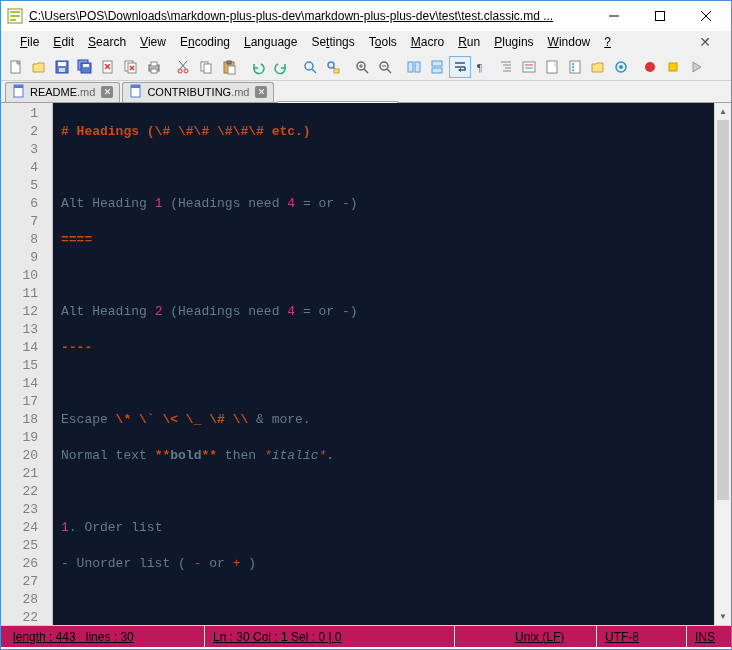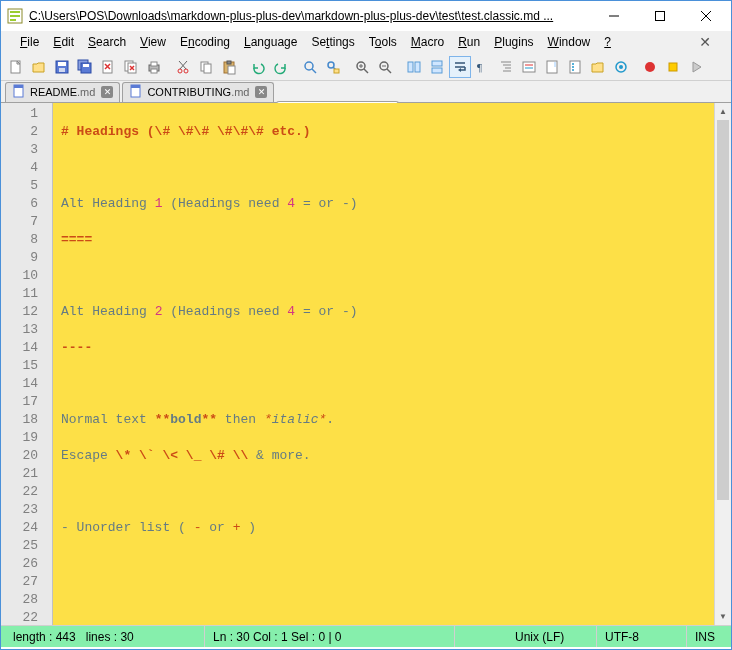--- a/index.html
+++ b/index.html
@@ -22,28 +22,28 @@
 .tab.active { background: #fff; position: relative; top: 19px; }
 .tab .ticon { width: 14px; height: 14px; margin-right: 4px; display: inline-flex; }
 .tab .tclose { margin-left: 6px; width: 12px; height: 12px; display: inline-flex; align-items: center; justify-content: center; font-size: 9px; color: #fff; background: #e55; border-radius: 2px; }
 .tab.inactive .tclose { background: #888; }
 .tab .tlabel .ext { color: #666; }
 .tab.active .tlabel { color: #b00; }
 .tab.active .tlabel .ext { color: #888; }
 .editor-wrap { display: flex; height: 522px; }
 .gutter { width: 52px; background: #e9e9e9; border-right: 1px solid #c0c0c0; text-align: right; font-family: Consolas, "Courier New", monospace; font-size: 13px; color: #808080; padding-top: 2px; }
 .gutter .ln { padding-right: 14px; line-height: 18px; height: 18px; }
-.editor { flex: 1; background: #fde047; font-family: Consolas, "Courier New", monospace; font-size: 13px; line-height: 18px; padding: 2px 0 0 8px; position: relative; white-space: pre; overflow: hidden; }
+.editor { flex: 1; background: #0f172a; font-family: Consolas, "Courier New", monospace; font-size: 13px; line-height: 18px; padding: 2px 0 0 8px; position: relative; white-space: pre; overflow: hidden; }
 .editor .line { height: 18px; }
 .scrollbar-v { width: 17px; background: #f0f0f0; border-left: 1px solid #d4d4d4; position: relative; }
 .scrollbar-v .thumb { position: absolute; top: 17px; left: 2px; right: 2px; height: 380px; background: #cdcdcd; }
 .scrollbar-v .arrow { position: absolute; left: 0; right: 0; height: 17px; display: flex; align-items: center; justify-content: center; font-size: 8px; color: #606060; }
 .scrollbar-v .arrow.up { top: 0; }
 .scrollbar-v .arrow.down { bottom: 0; }
-.statusbar { height: 22px; background: #86efac; border-top: 1px solid #d0d0d0; display: flex; align-items: center; font-size: 12px; padding: 0 4px; }
+.statusbar { height: 22px; background: #be185d; border-top: 1px solid #d0d0d0; display: flex; align-items: center; font-size: 12px; padding: 0 4px; text-decoration: underline; }
 .statusbar .cell { padding: 0 8px; border-right: 1px solid #d0d0d0; height: 100%; display: flex; align-items: center; }
 .statusbar .cell:last-child { border-right: none; }
 .statusbar .spacer { flex: 1; }
 
 .c-heading { color: #cb4b16; font-weight: bold; }
 .c-esc { color: #cb4b16; }
 .c-text { color: #657b83; }
 .c-hr { color: #cb4b16; font-weight: bold; }
 .c-num { color: #d33682; }
 .c-bold { color: #657b83; font-weight: bold; }
@@ -366,23 +366,24 @@
   </div>
   <div class="editor">
 <div class="line"><span class="c-heading"># Headings (\# \#\# \#\#\# etc.)</span></div>
 <div class="line"></div>
 <div class="line"><span class="c-text">Alt Heading </span><span class="c-num">1</span><span class="c-text"> (Headings need </span><span class="c-num">4</span><span class="c-text"> = or -)</span></div>
 <div class="line"><span class="c-hr">====</span></div>
 <div class="line"></div>
 <div class="line"><span class="c-text">Alt Heading </span><span class="c-num">2</span><span class="c-text"> (Headings need </span><span class="c-num">4</span><span class="c-text"> = or -)</span></div>
 <div class="line"><span class="c-hr">----</span></div>
 <div class="line"></div>
+<div class="line"><span class="c-text">Escape </span><span class="c-escseq">\*</span><span class="c-escseq"> \`</span><span class="c-escseq"> \&lt;</span><span class="c-escseq"> \_</span><span class="c-escseq"> \#</span><span class="c-escseq"> \\</span><span class="c-text"> &amp; more.</span></div>
 <div class="line"><span class="c-text">Normal text </span><span class="c-boldmk">**</span><span class="c-bold">bold</span><span class="c-boldmk">**</span><span class="c-text"> then </span><span class="c-italmk">*</span><span class="c-ital">italic</span><span class="c-italmk">*</span><span class="c-text">.</span></div>
-<div class="line"><span class="c-text">Escape </span><span class="c-escseq">\*</span><span class="c-escseq"> \`</span><span class="c-escseq"> \&lt;</span><span class="c-escseq"> \_</span><span class="c-escseq"> \#</span><span class="c-escseq"> \\</span><span class="c-text"> &amp; more.</span></div>
 <div class="line"></div>
+<div class="line"><span class="c-num">1</span><span class="c-text">. Order list</span></div>
 <div class="line"><span class="c-text">- Unorder list ( </span><span class="c-esc">-</span><span class="c-text"> or </span><span class="c-esc">+</span><span class="c-text"> )</span></div>
 <div class="line"></div>
 
 
 
 
 
 
 
 

